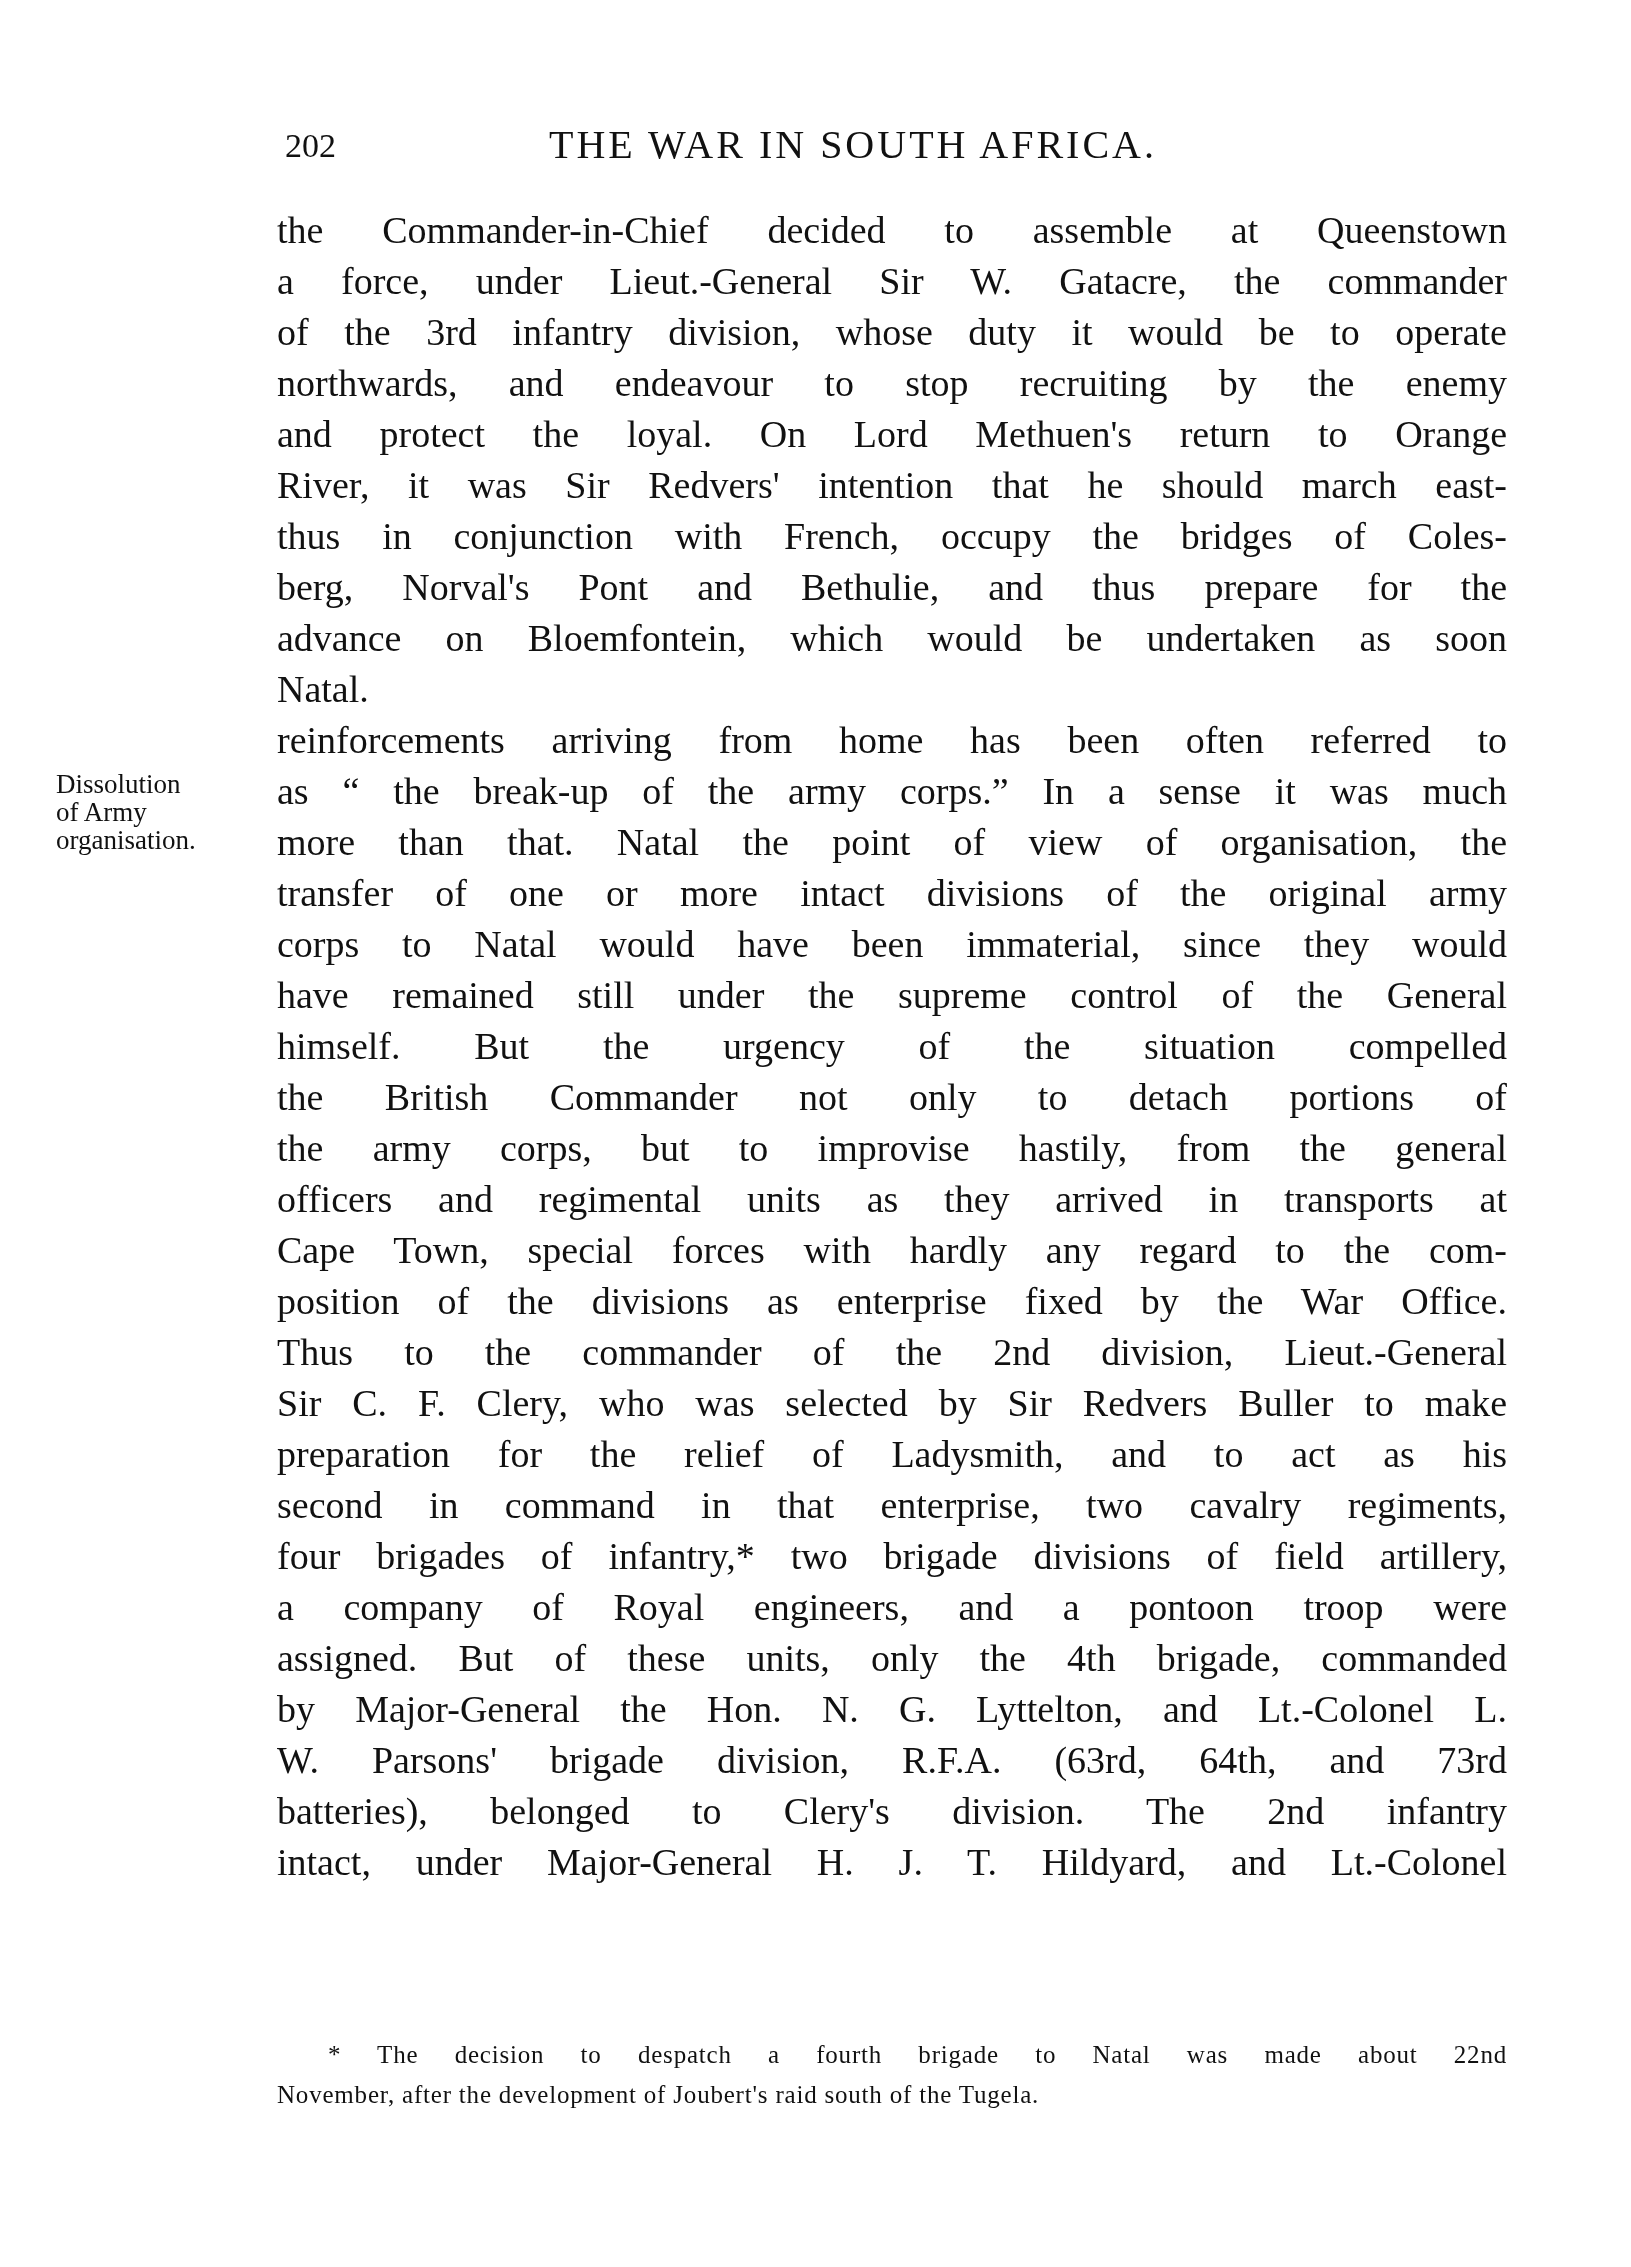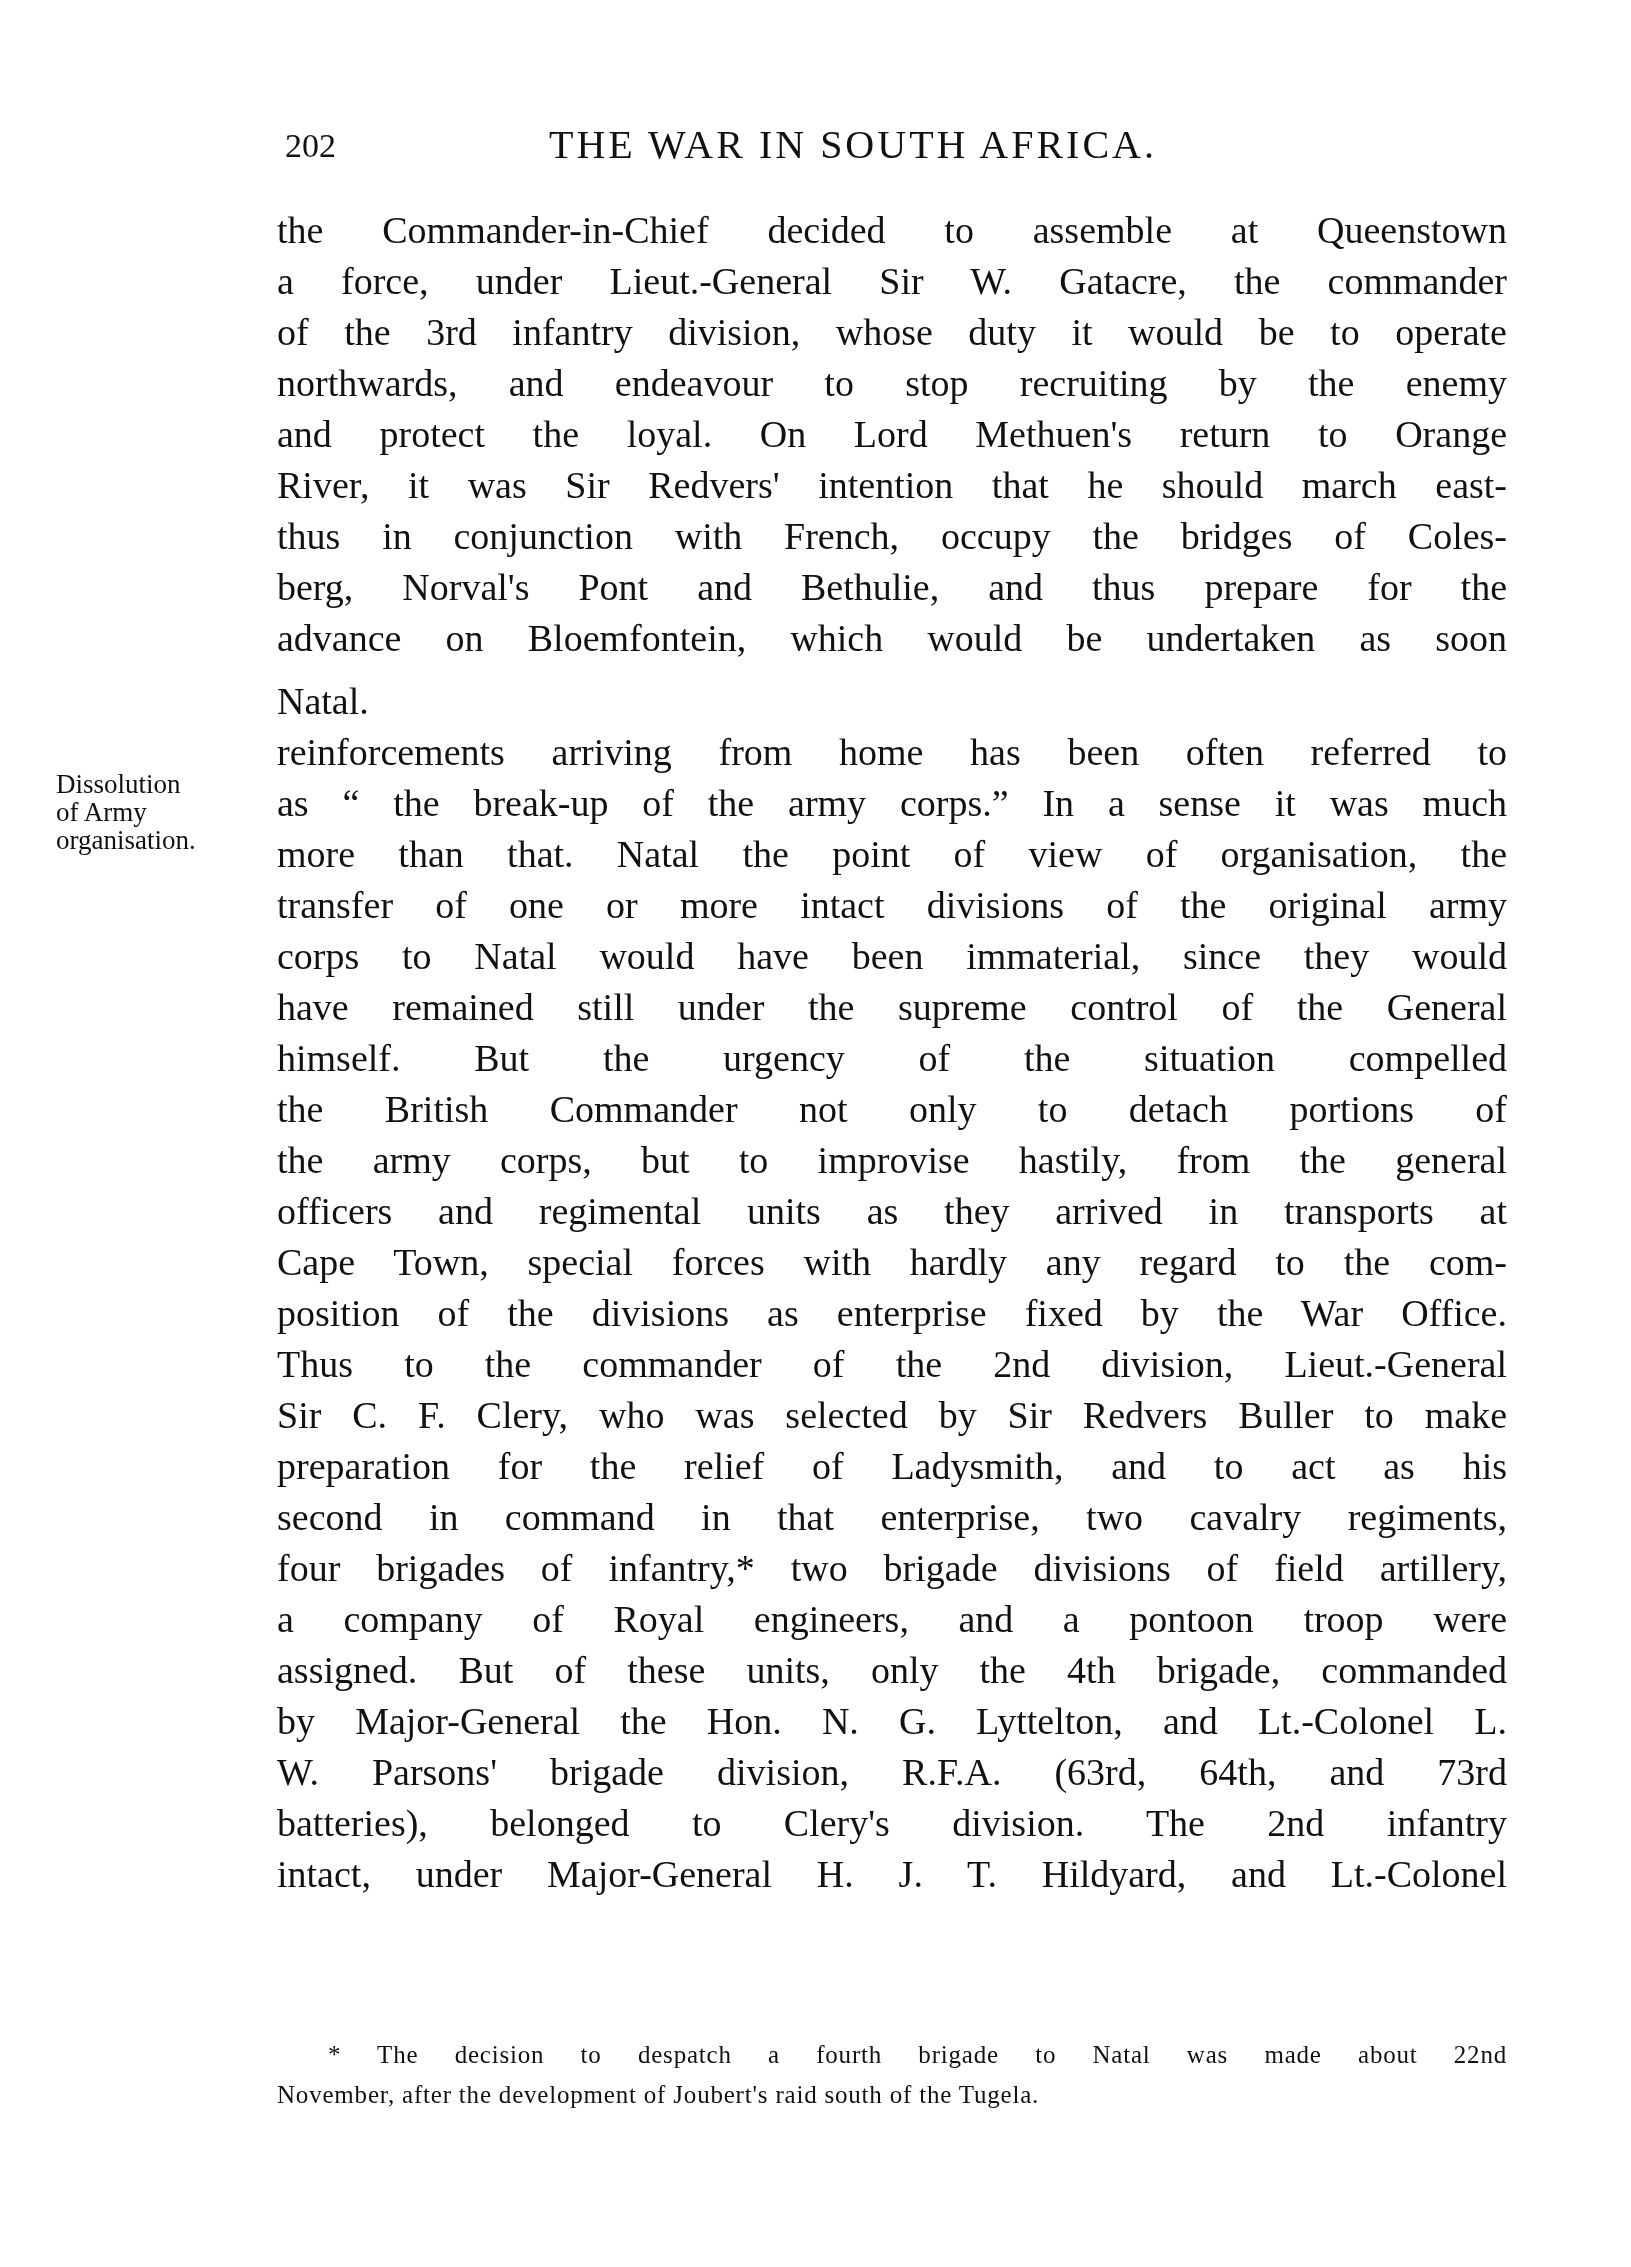--- a/index.html
+++ b/index.html
@@ -1,21 +1,21 @@
 <!DOCTYPE html>
 <html><head>
 <meta charset="utf-8">
 <style>
   html, body { margin: 0; padding: 0; background: #ffffff; }
   body { width: 1632px; height: 2267px; position: relative; overflow: hidden; color: #111; font-family: "Liberation Serif", "DejaVu Serif", serif; }
   .page-number { position: absolute; left: 285px; top: 127px; font-size: 34px; }
   .running-head { position: absolute; left: 549px; top: 121px; font-size: 40px; letter-spacing: 3px; }
   .body-text { position: absolute; left: 277px; top: 205px; width: 1230px; font-size: 38px; line-height: 51px; text-align: justify; }
   .line { display: block; text-align: justify; text-align-last: justify; white-space: nowrap; }
-  .line.last { text-align-last: left; margin-top: 12px; }
+  .line.last { text-align-last: left; }
   .margin-note { position: absolute; left: 56px; top: 770px; width: 198px; font-size: 27px; line-height: 28px; }
   .footnote { position: absolute; left: 277px; top: 2035px; width: 1230px; font-size: 25px; line-height: 40px; letter-spacing: 0.8px; }
   .footnote .l1 { display: block; padding-left: 51px; white-space: nowrap; text-align: justify; text-align-last: justify; }
   .footnote .l2 { display: block; white-space: nowrap; }
 </style>
 </head>
 <body>
 
 <div class="page-number">202</div>
 <div class="running-head">THE WAR IN SOUTH AFRICA.</div>

